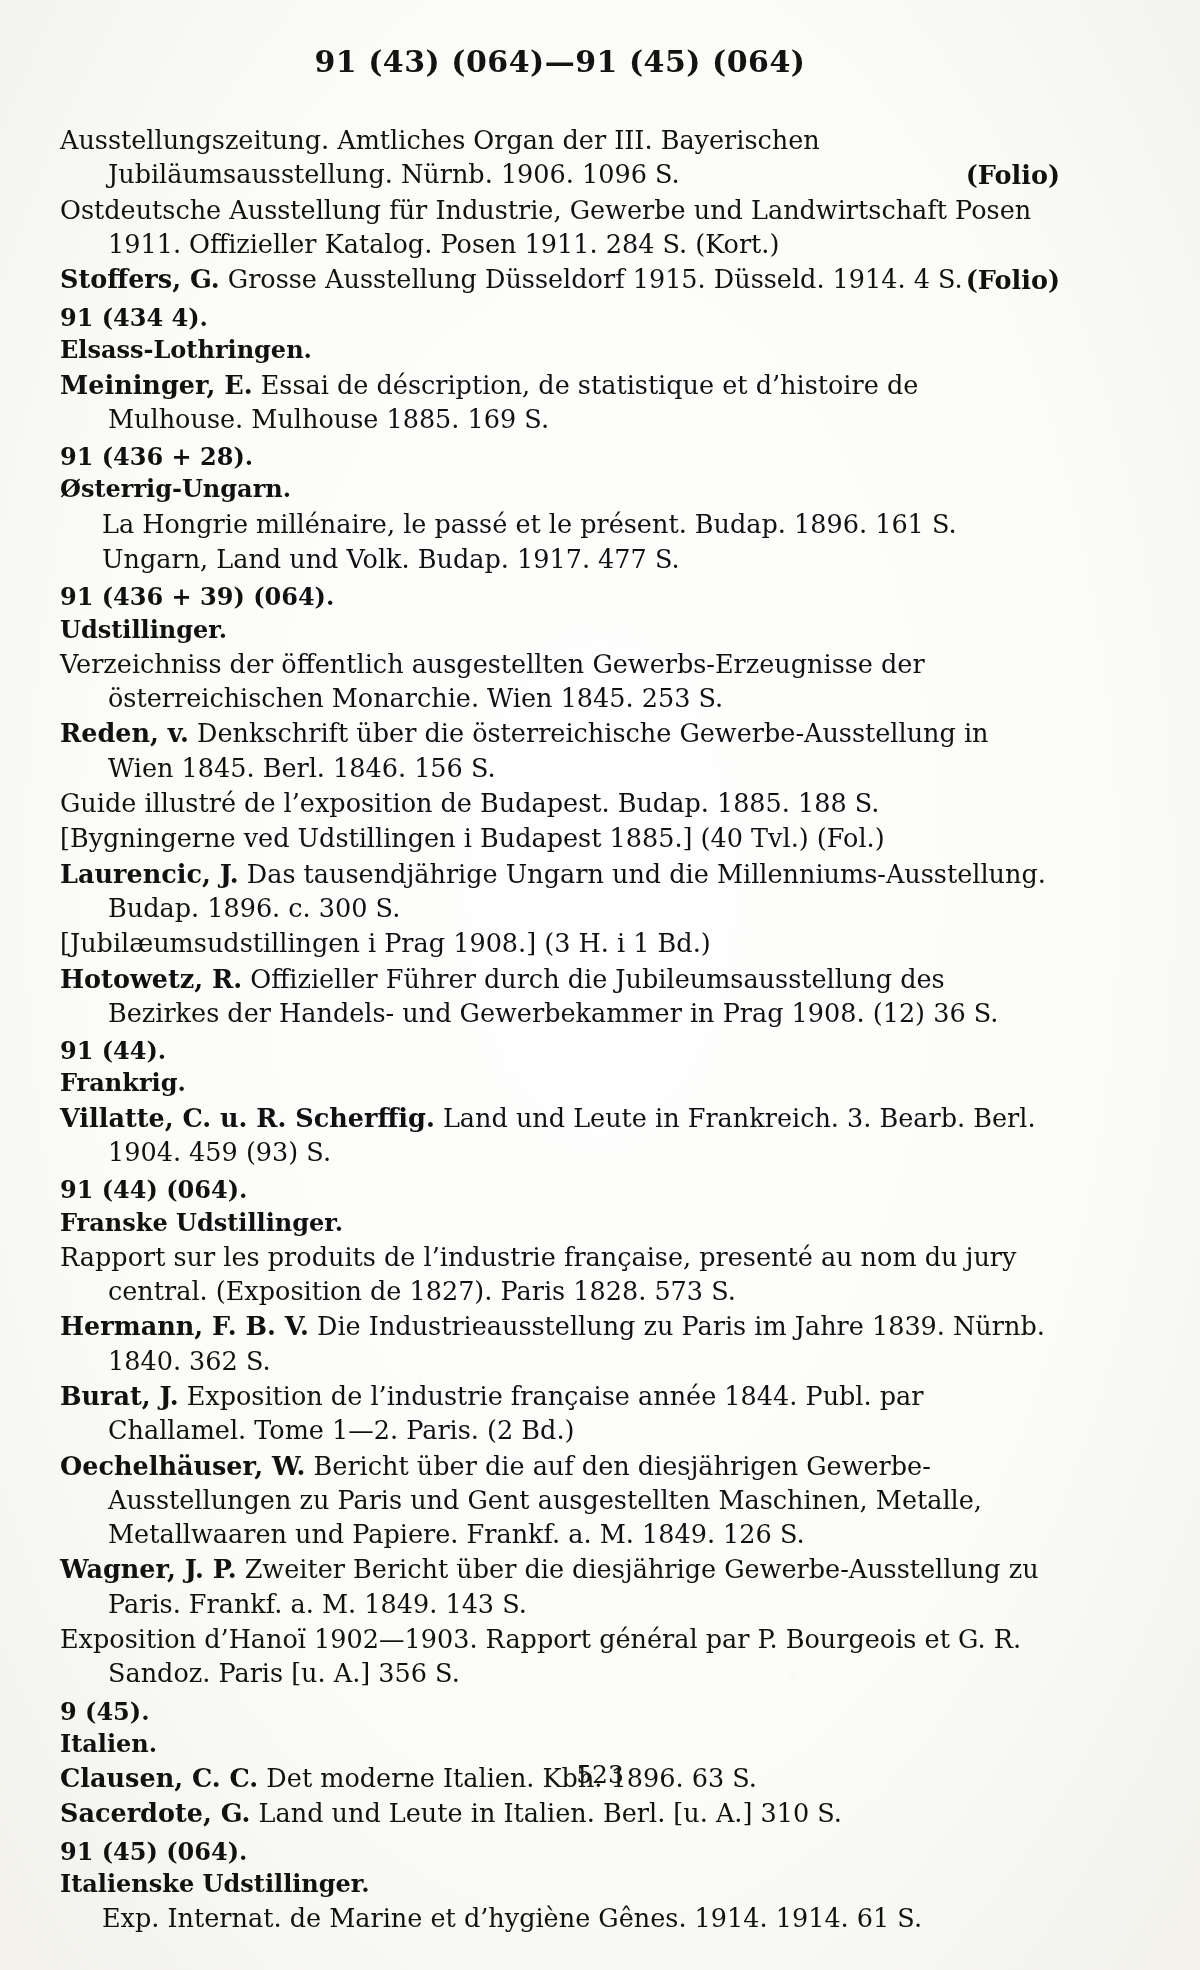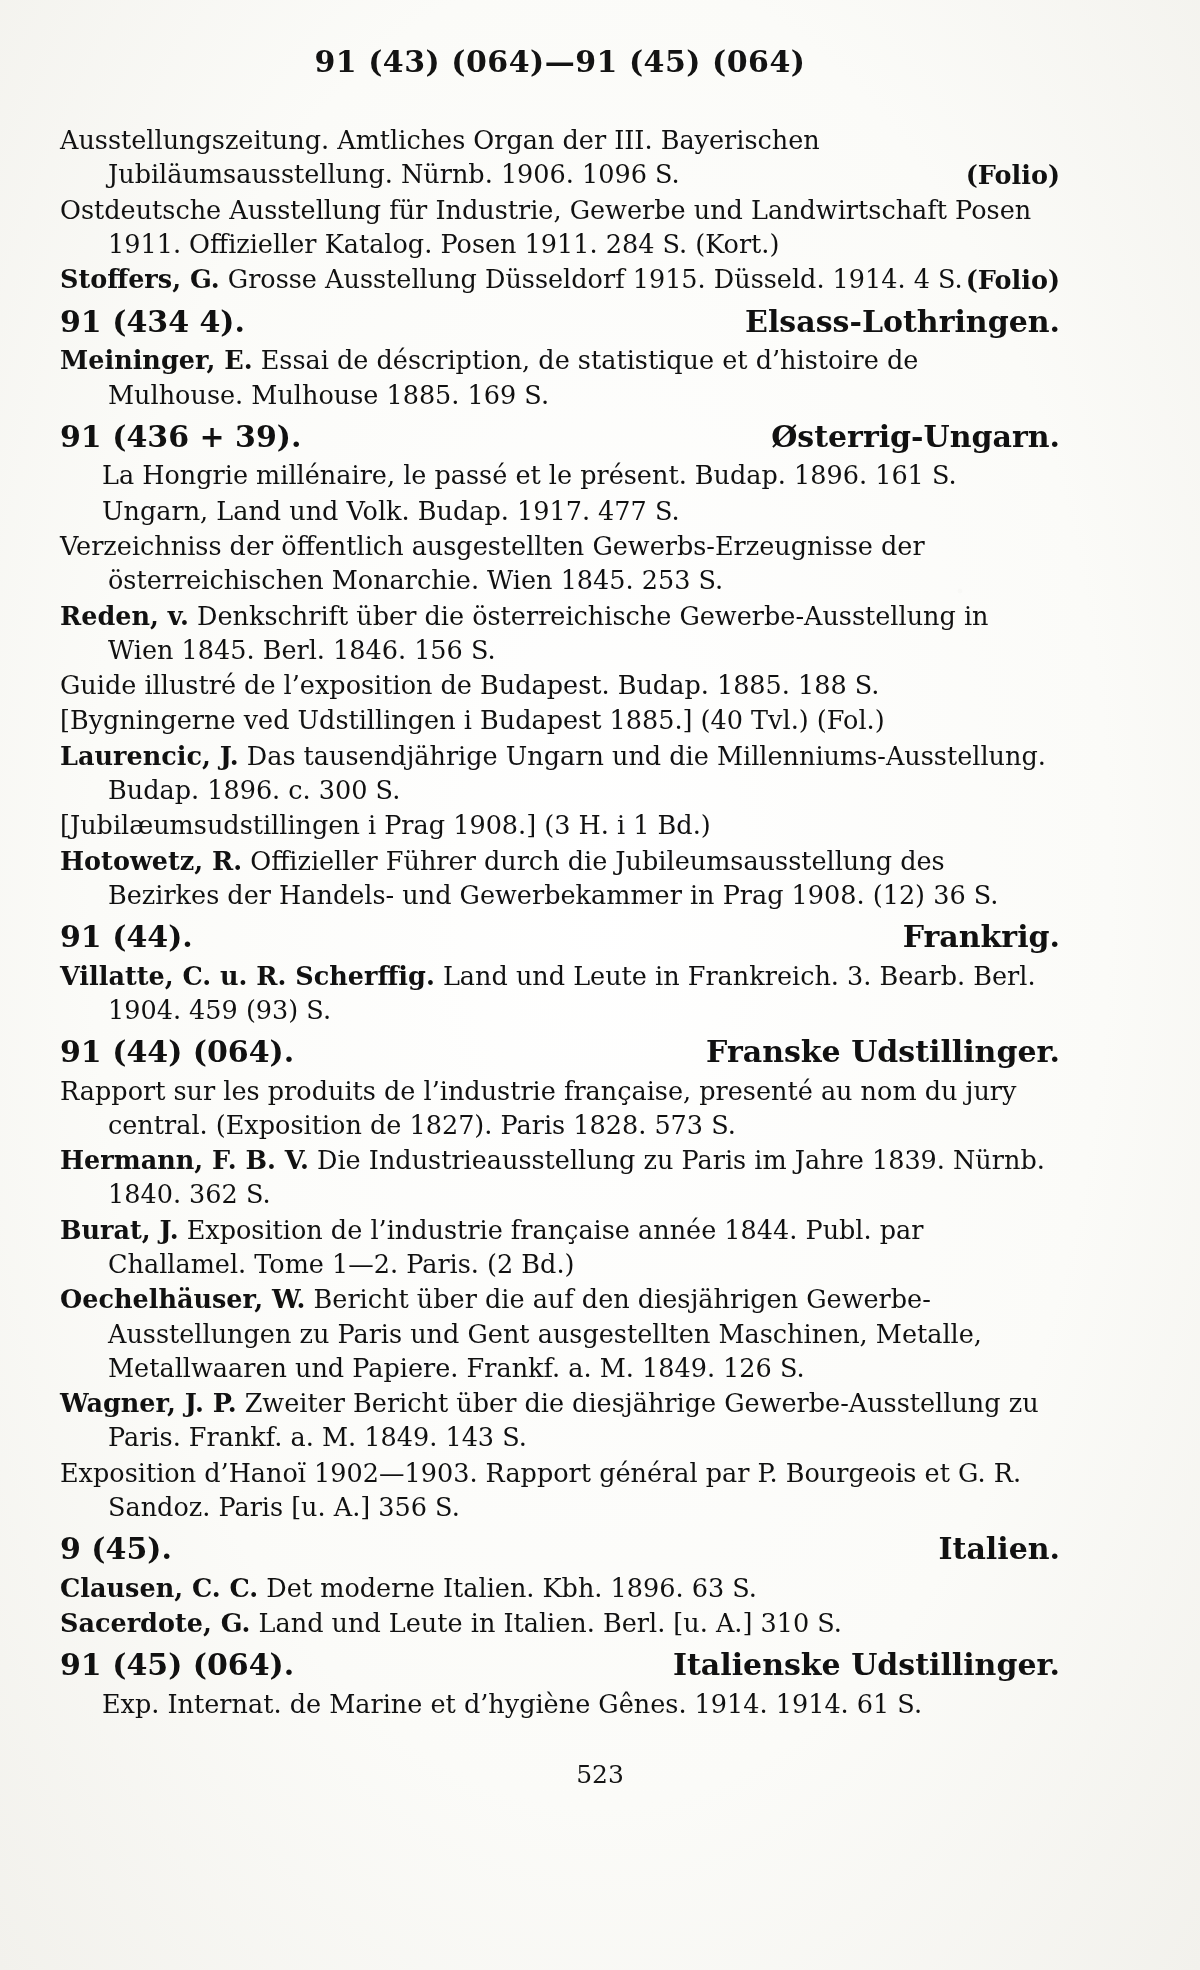--- a/index.html
+++ b/index.html
@@ -66,21 +66,22 @@
   .entry .auth {
     font-weight: bold;
   }
   
   .heading {
     display: flex;
     justify-content: space-between;
     align-items: baseline;
     font-weight: bold;
     margin: 5px 0 1px 0;
-    font-size: 30px;
+    font-size: 24px;
+    flex-direction: column;
   }
   .heading .num {
     white-space: nowrap;
   }
   .heading .subj {
     white-space: nowrap;
     text-align: right;
   }
   .line-just {
     display: flex;
@@ -134,30 +135,34 @@
       <div class="heading">
         <span class="num">91 (434 4).</span>
         <span class="subj">Elsass-Lothringen.</span>
       </div>
       <div class="entry">
         <span class="auth">Meininger, E.</span>
         <span>Essai de déscription, de statistique et d’histoire de Mulhouse. Mulhouse 1885. 169 S.</span>
       </div>
 
       <div class="heading">
-        <span class="num">91 (436 + 39).</span>
+        <span class="num">91 (436 + 28).</span>
         <span class="subj">Østerrig-Ungarn.</span>
       </div>
       <div class="entry hang-none">
         <span>La Hongrie millénaire, le passé et le présent. Budap. 1896. 161 S.</span>
       </div>
       <div class="entry hang-none">
         <span>Ungarn, Land und Volk. Budap. 1917. 477 S.</span>
       </div>
 
+      <div class="heading">
+        <span class="num">91 (436 + 39) (064).</span>
+        <span class="subj">Udstillinger.</span>
+      </div>
       <div class="entry">
         <span>Verzeichniss der öffentlich ausgestellten Gewerbs-Erzeugnisse der österreichischen Monarchie. Wien 1845. 253 S.</span>
       </div>
       <div class="entry">
         <span class="auth">Reden, v.</span>
         <span>Denkschrift über die österreichische Gewerbe-Ausstellung in Wien 1845. Berl. 1846. 156 S.</span>
       </div>
       <div class="entry">
         <span>Guide illustré de l’exposition de Budapest. Budap. 1885. 188 S.</span>
       </div>

